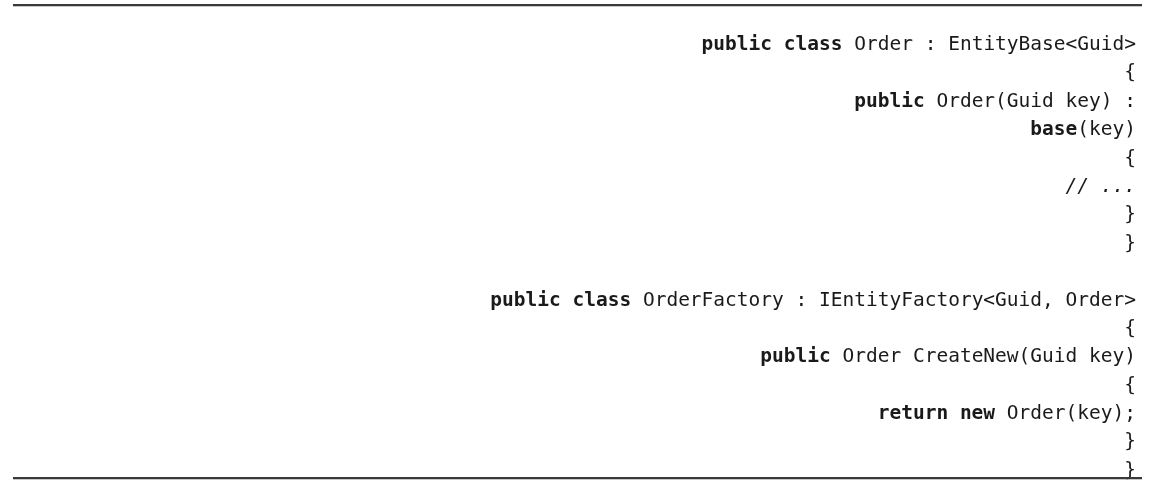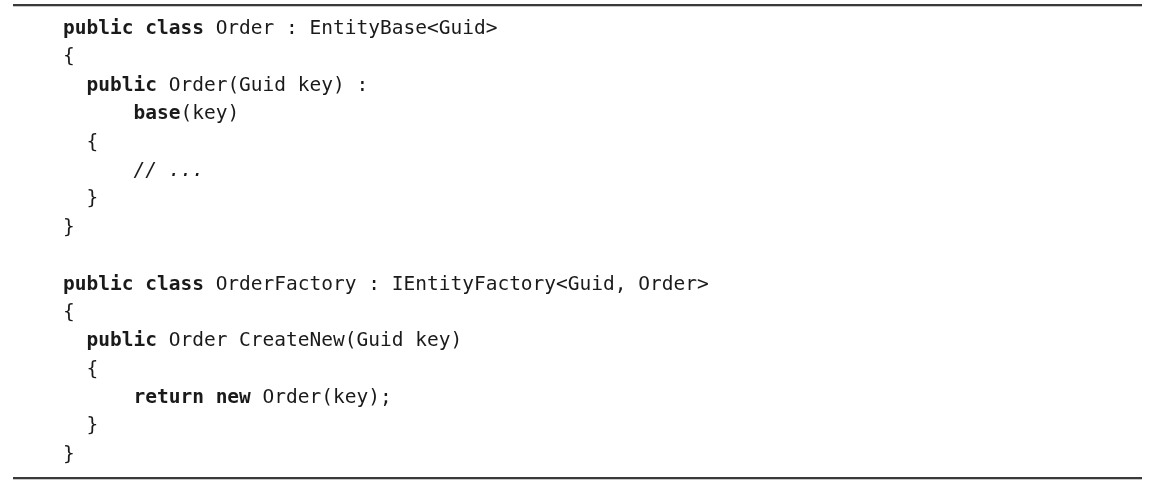--- a/index.html
+++ b/index.html
@@ -28,26 +28,27 @@
     background: var(--rule);
     box-shadow: 0 1px 0 rgba(0,0,0,0.22);
   }
   .rule-top { top: 4px; }
   .rule-bottom { top: 477px; }
   .code {
     position: absolute;
     left: 63px;
     top: 14px;
     right: 0;
-    margin: 0;
+    margin: 16px;
     font-family: "DejaVu Sans Mono", "Liberation Mono", monospace;
     font-size: 19.5px;
     line-height: 28.4px;
     color: var(--text);
     white-space: pre;
+    text-align: right;
   }
   .code-line {
     height: 28.4px;
     white-space: pre;
   }
   .tok-keyword { font-weight: 700; }
   .tok-plain { font-weight: 400; }
   .tok-comment { font-style: italic; }
 </style>
 </head>

